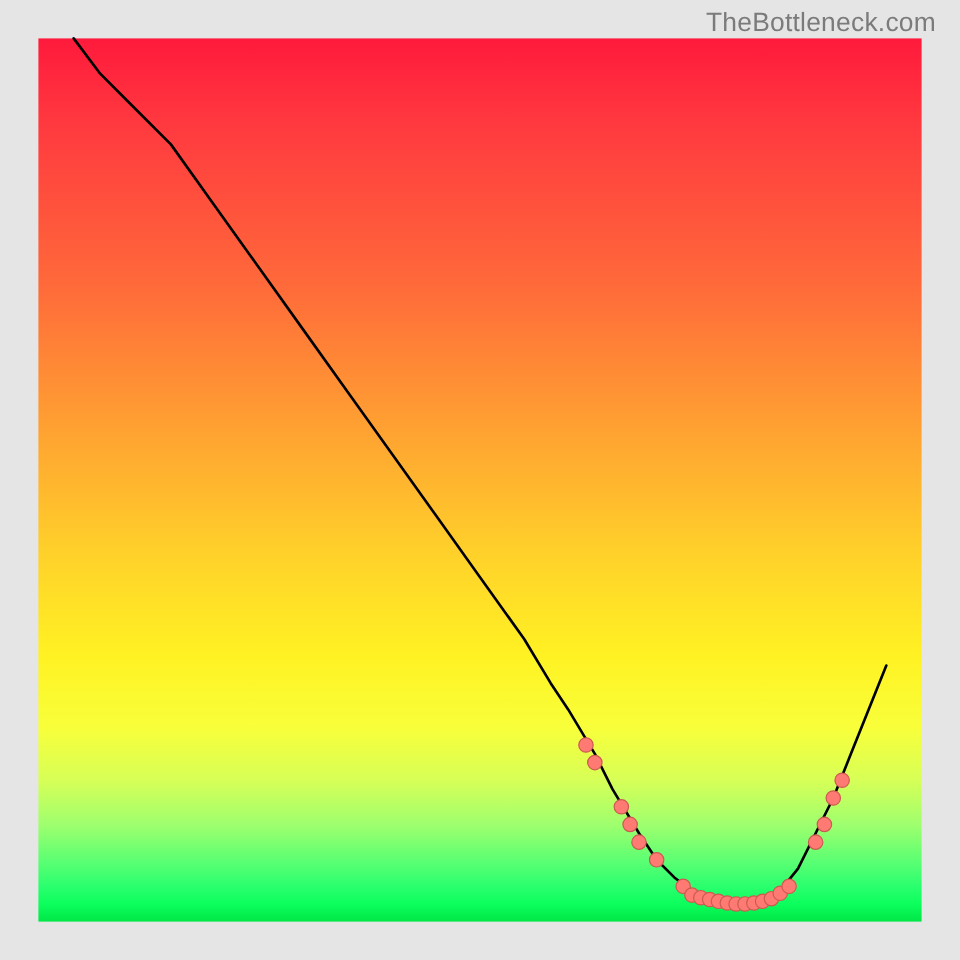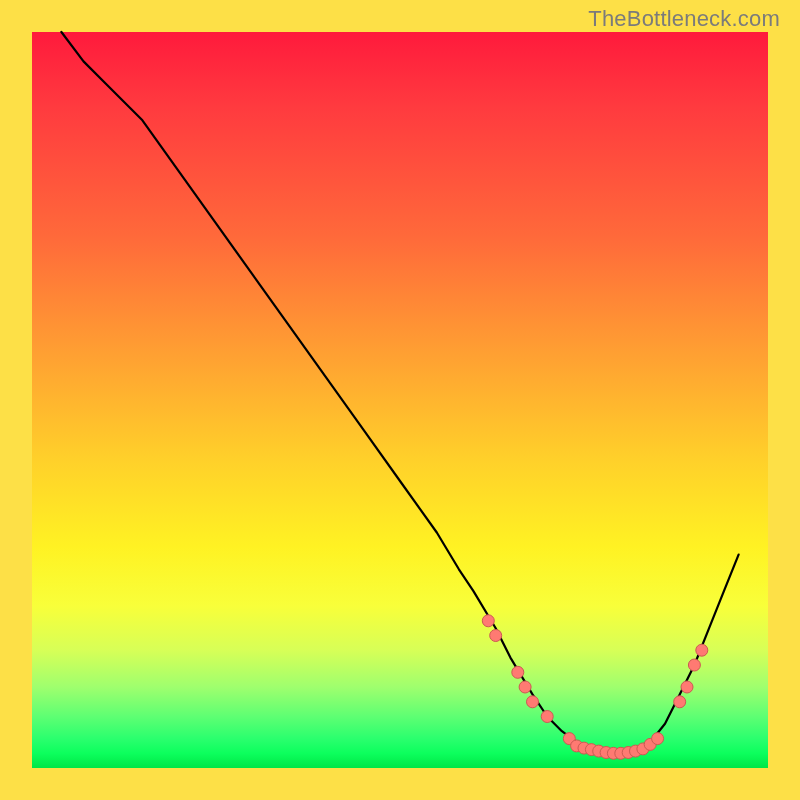--- a/index.html
+++ b/index.html
@@ -8,21 +8,21 @@
     width: 800px;
     height: 800px;
     background: #000;
     overflow: hidden;
     font-family: Arial, Helvetica, sans-serif;
   }
   .frame {
     position: relative;
     width: 800px;
     height: 800px;
-    background: #fde047;
+    background: #e5e5e5;
   }
   .plot-area {
     position: absolute;
     left: 32px;
     top: 32px;
     width: 736px;
     height: 736px;
     
     background: linear-gradient(
       to bottom,

